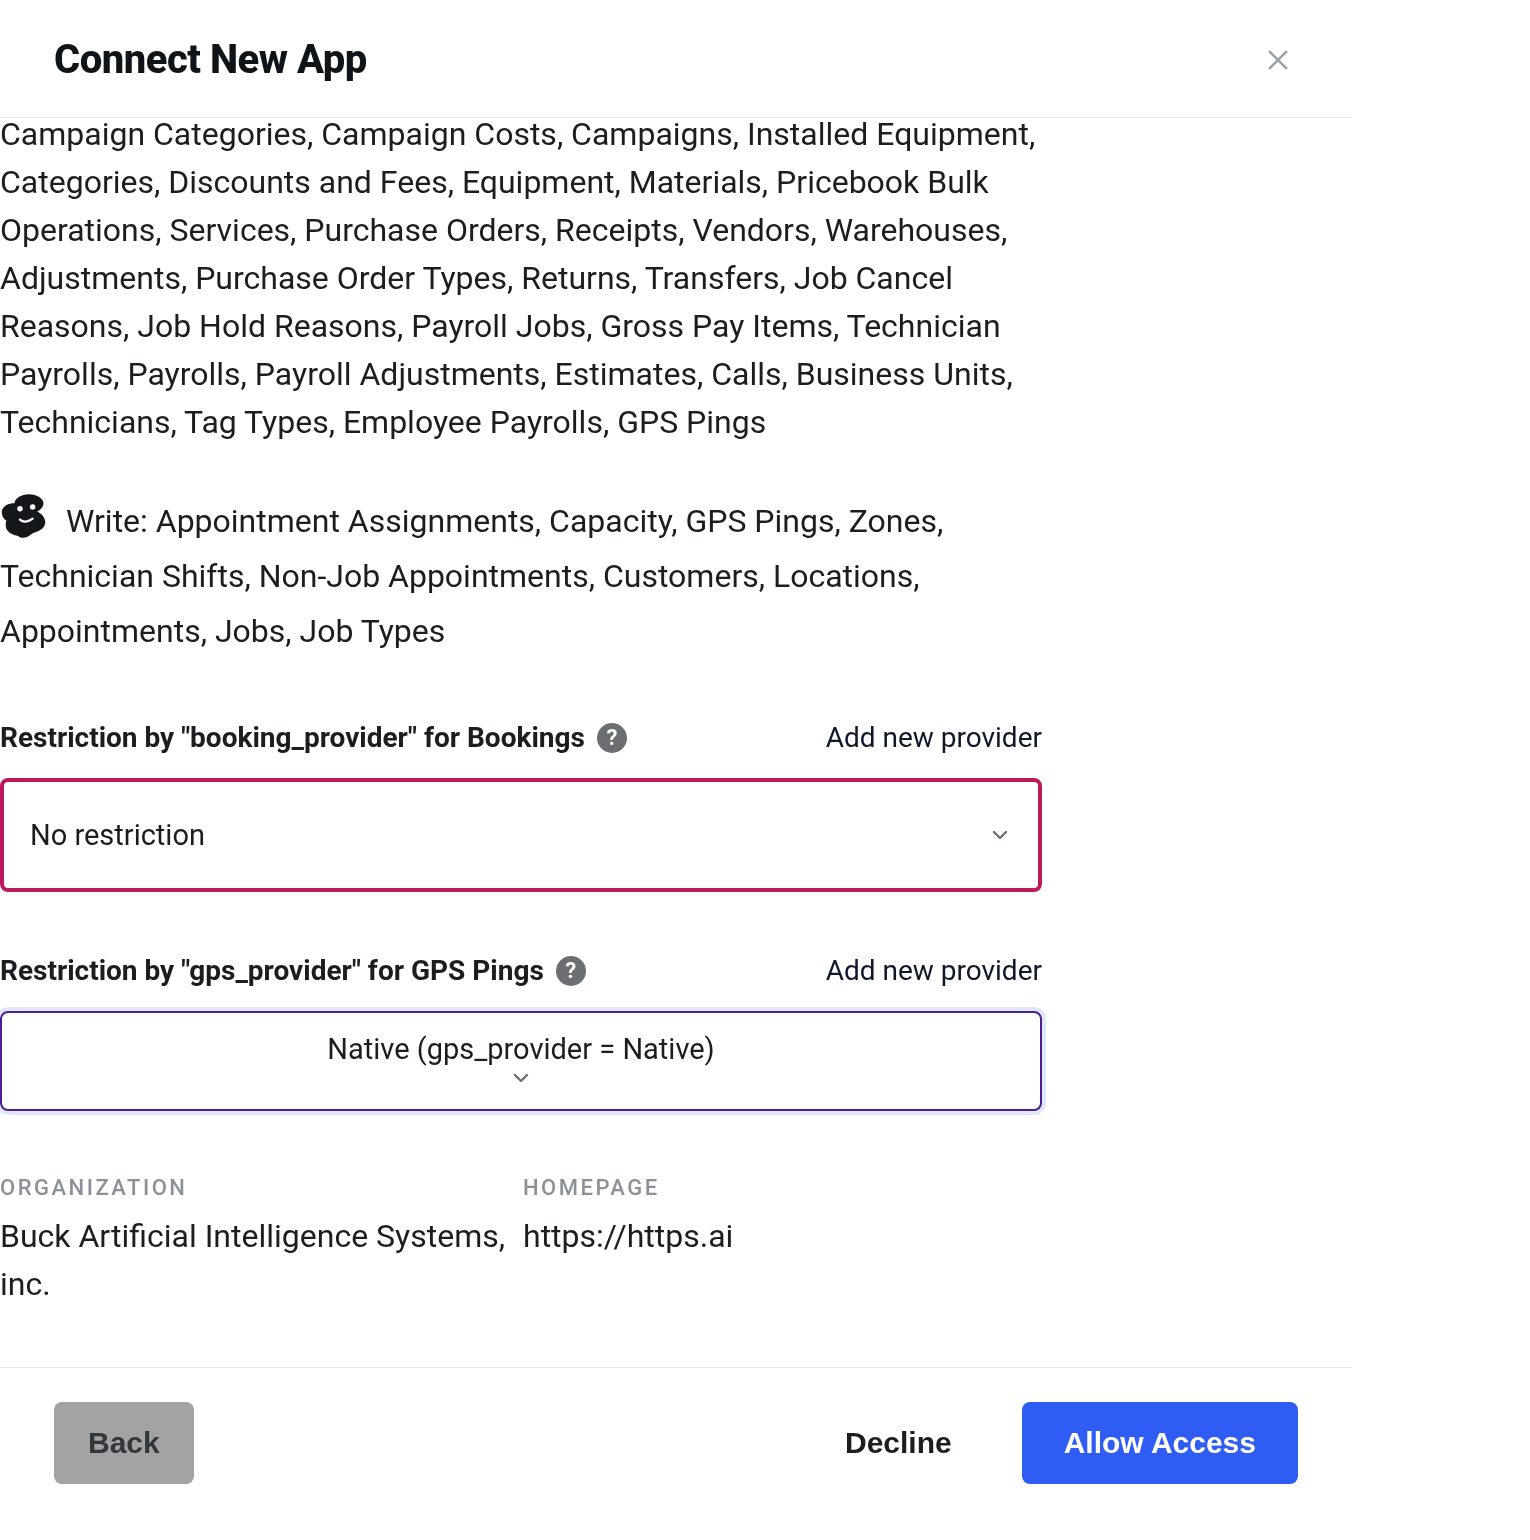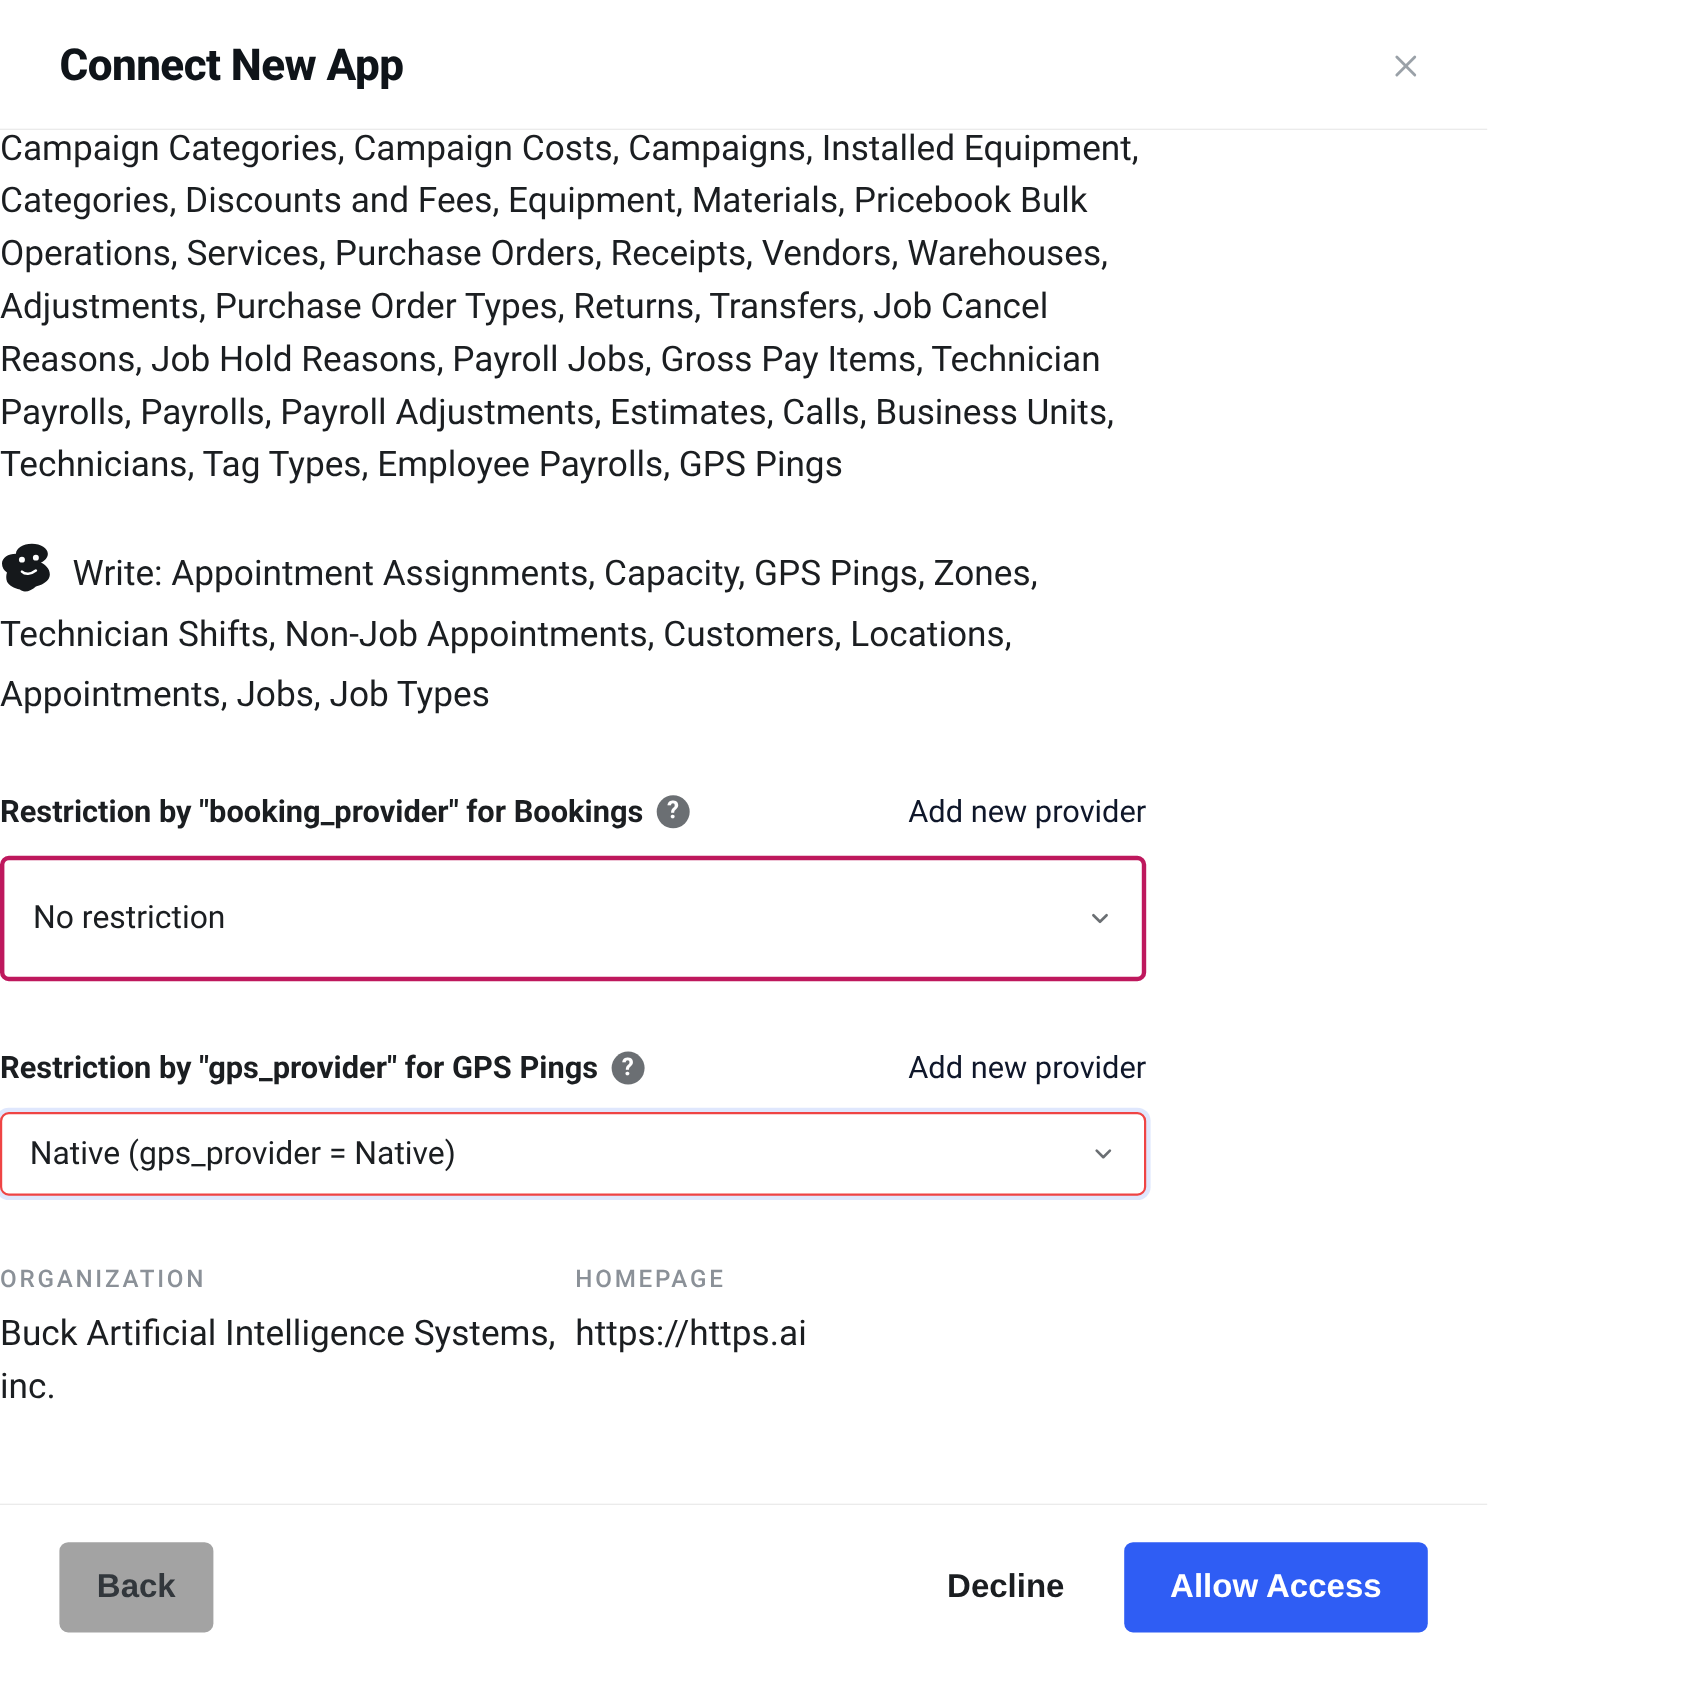--- a/index.html
+++ b/index.html
@@ -114,23 +114,24 @@
     padding: 36px 26px;
     font-size: 29px;
     color: #1b1e21;
     display: flex;
     align-items: center;
     justify-content: space-between;
     background: #fff;
     cursor: pointer;
   }
   .select-box.focused {
-    border: 2px solid #ef4444;
+    border: 2px solid #4c1d95;
     box-shadow: 0 0 0 4px rgba(76,123,245,0.18);
     padding: 19px 25px;
+    flex-direction: column;
   }
   .chevron { color: #6b6f73; line-height: 0; }
   .chevron svg { width: 24px; height: 24px; }
 
   .org-grid {
     display: grid;
     grid-template-columns: 1fr 1fr;
     column-gap: 4px;
     margin-top: 64px;
   }
@@ -150,21 +151,21 @@
   .modal-footer {
     border-top: 1px solid #e6e6e6;
     padding: 34px 54px 56px 54px;
     display: flex;
     align-items: center;
     justify-content: space-between;
   }
   .footer-right {
     display: flex;
     align-items: center;
-    gap: 42px;
+    gap: 58px;
   }
   .btn {
     font-size: 30px;
     font-weight: 600;
     border: none;
     border-radius: 8px;
     padding: 24px 34px;
     cursor: pointer;
   }
   .btn-back {

